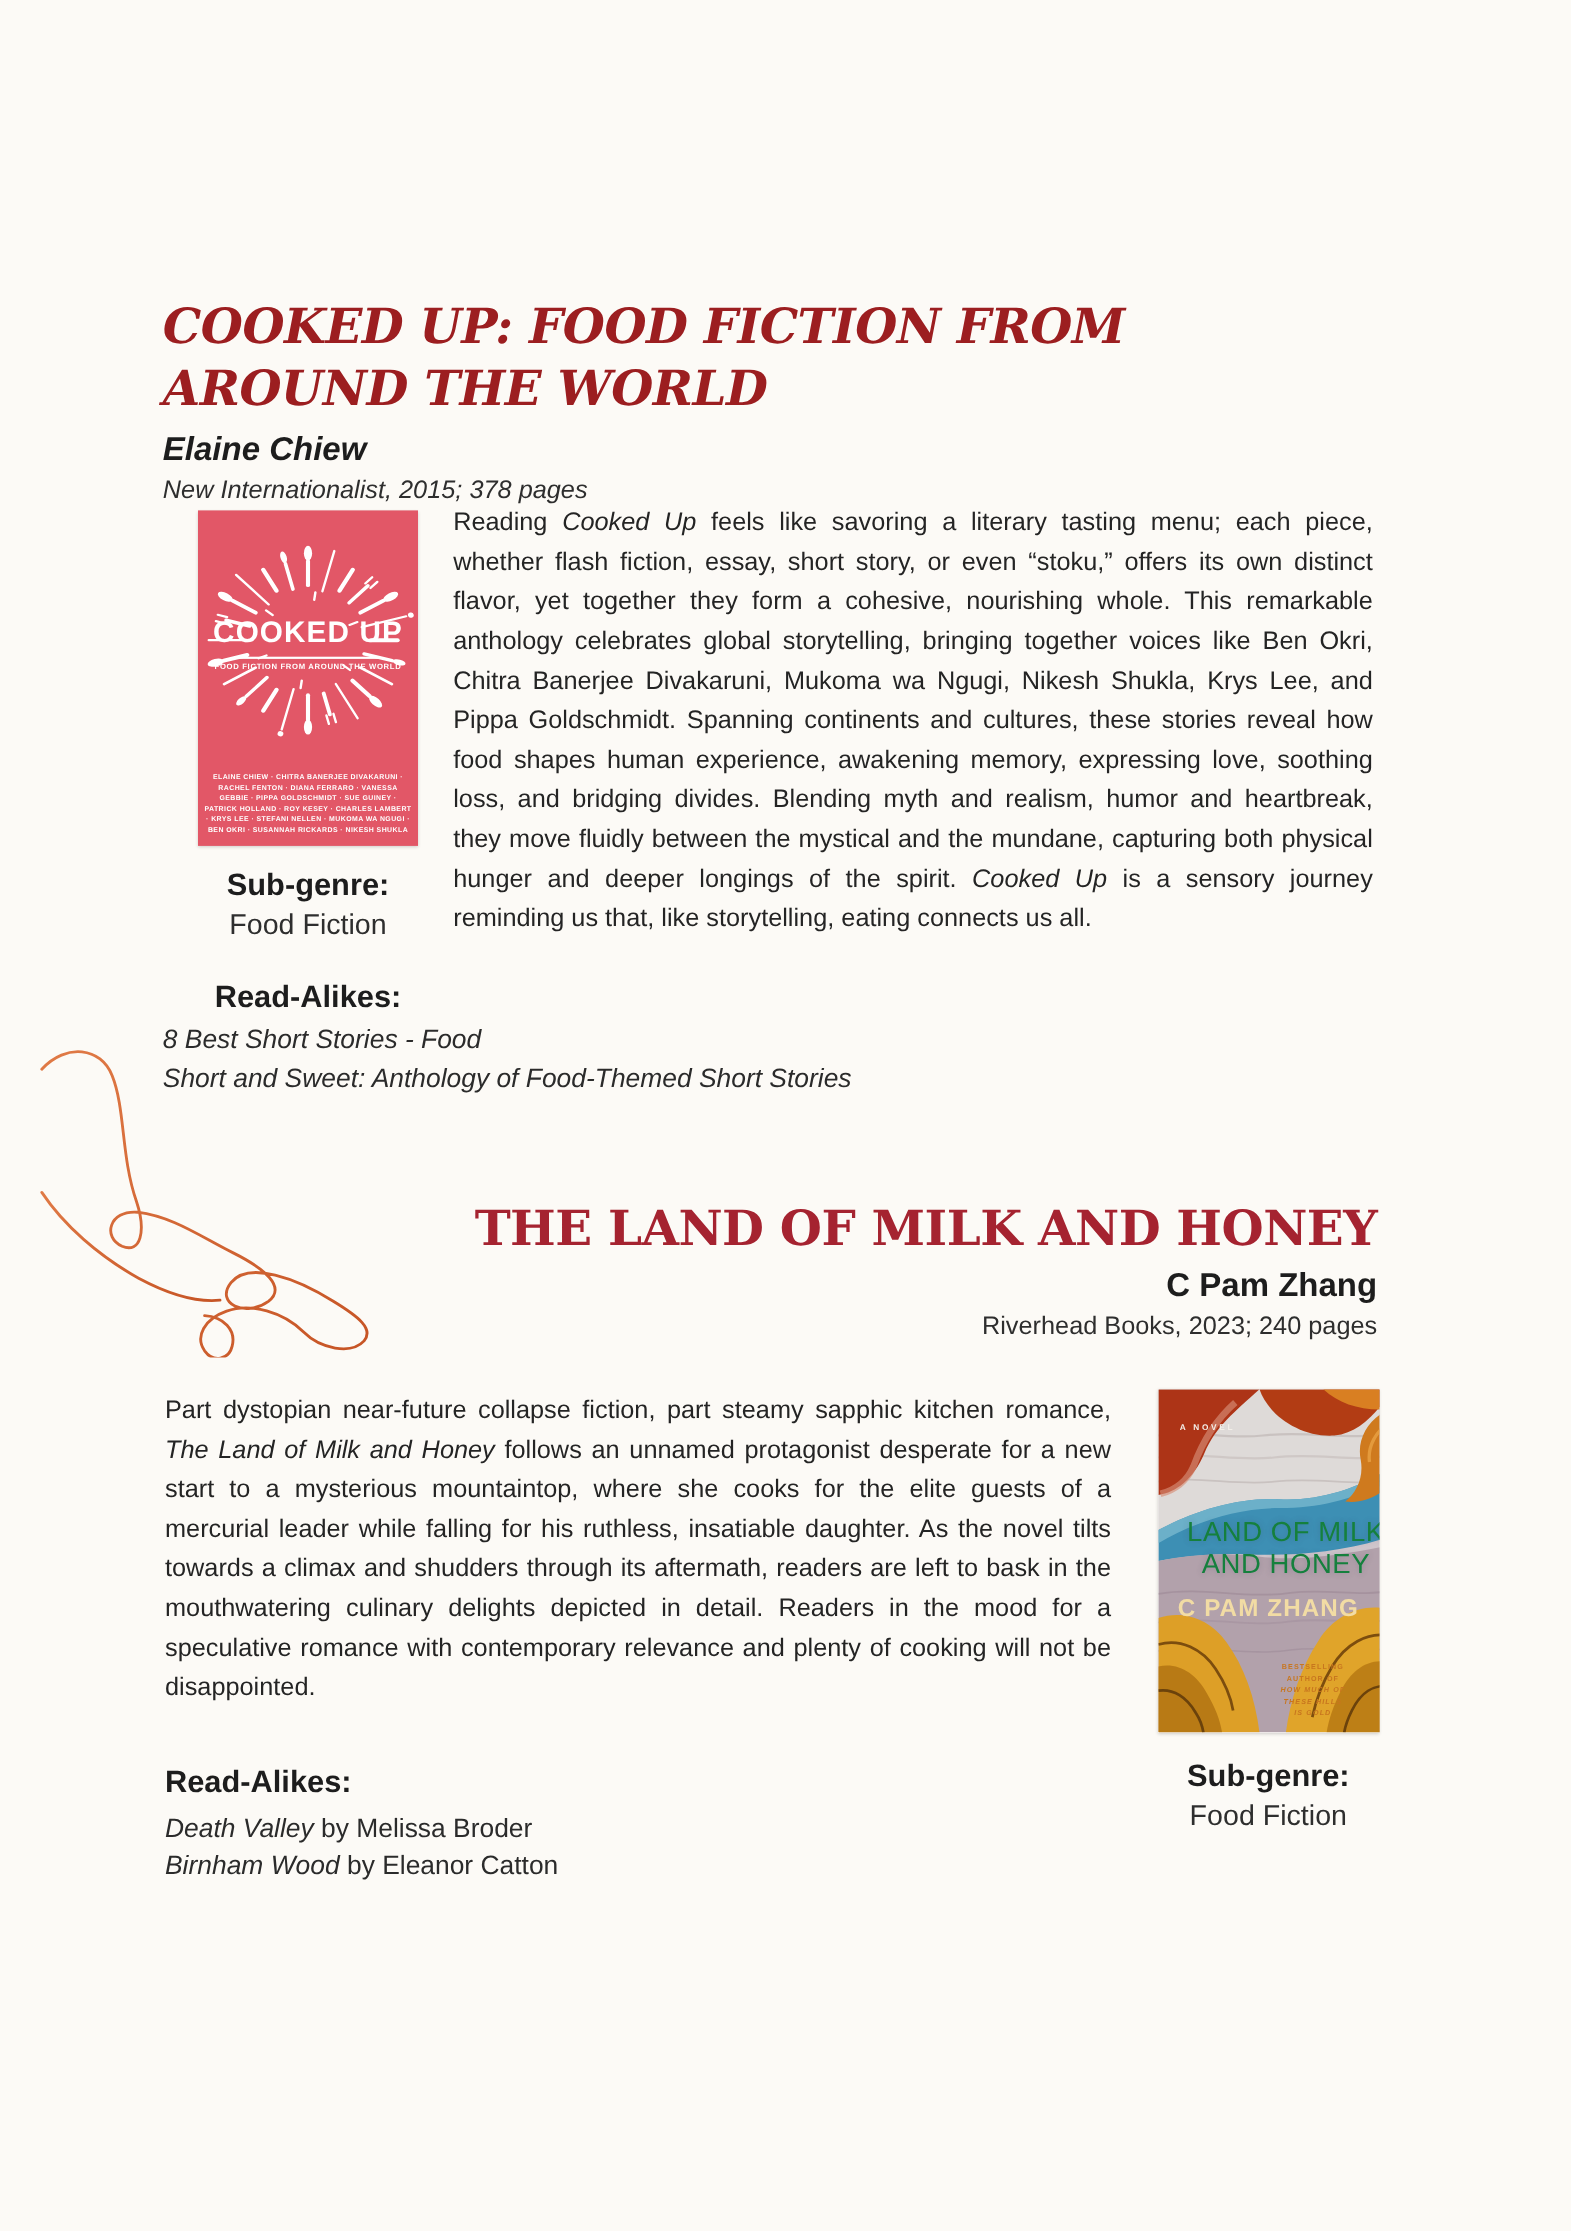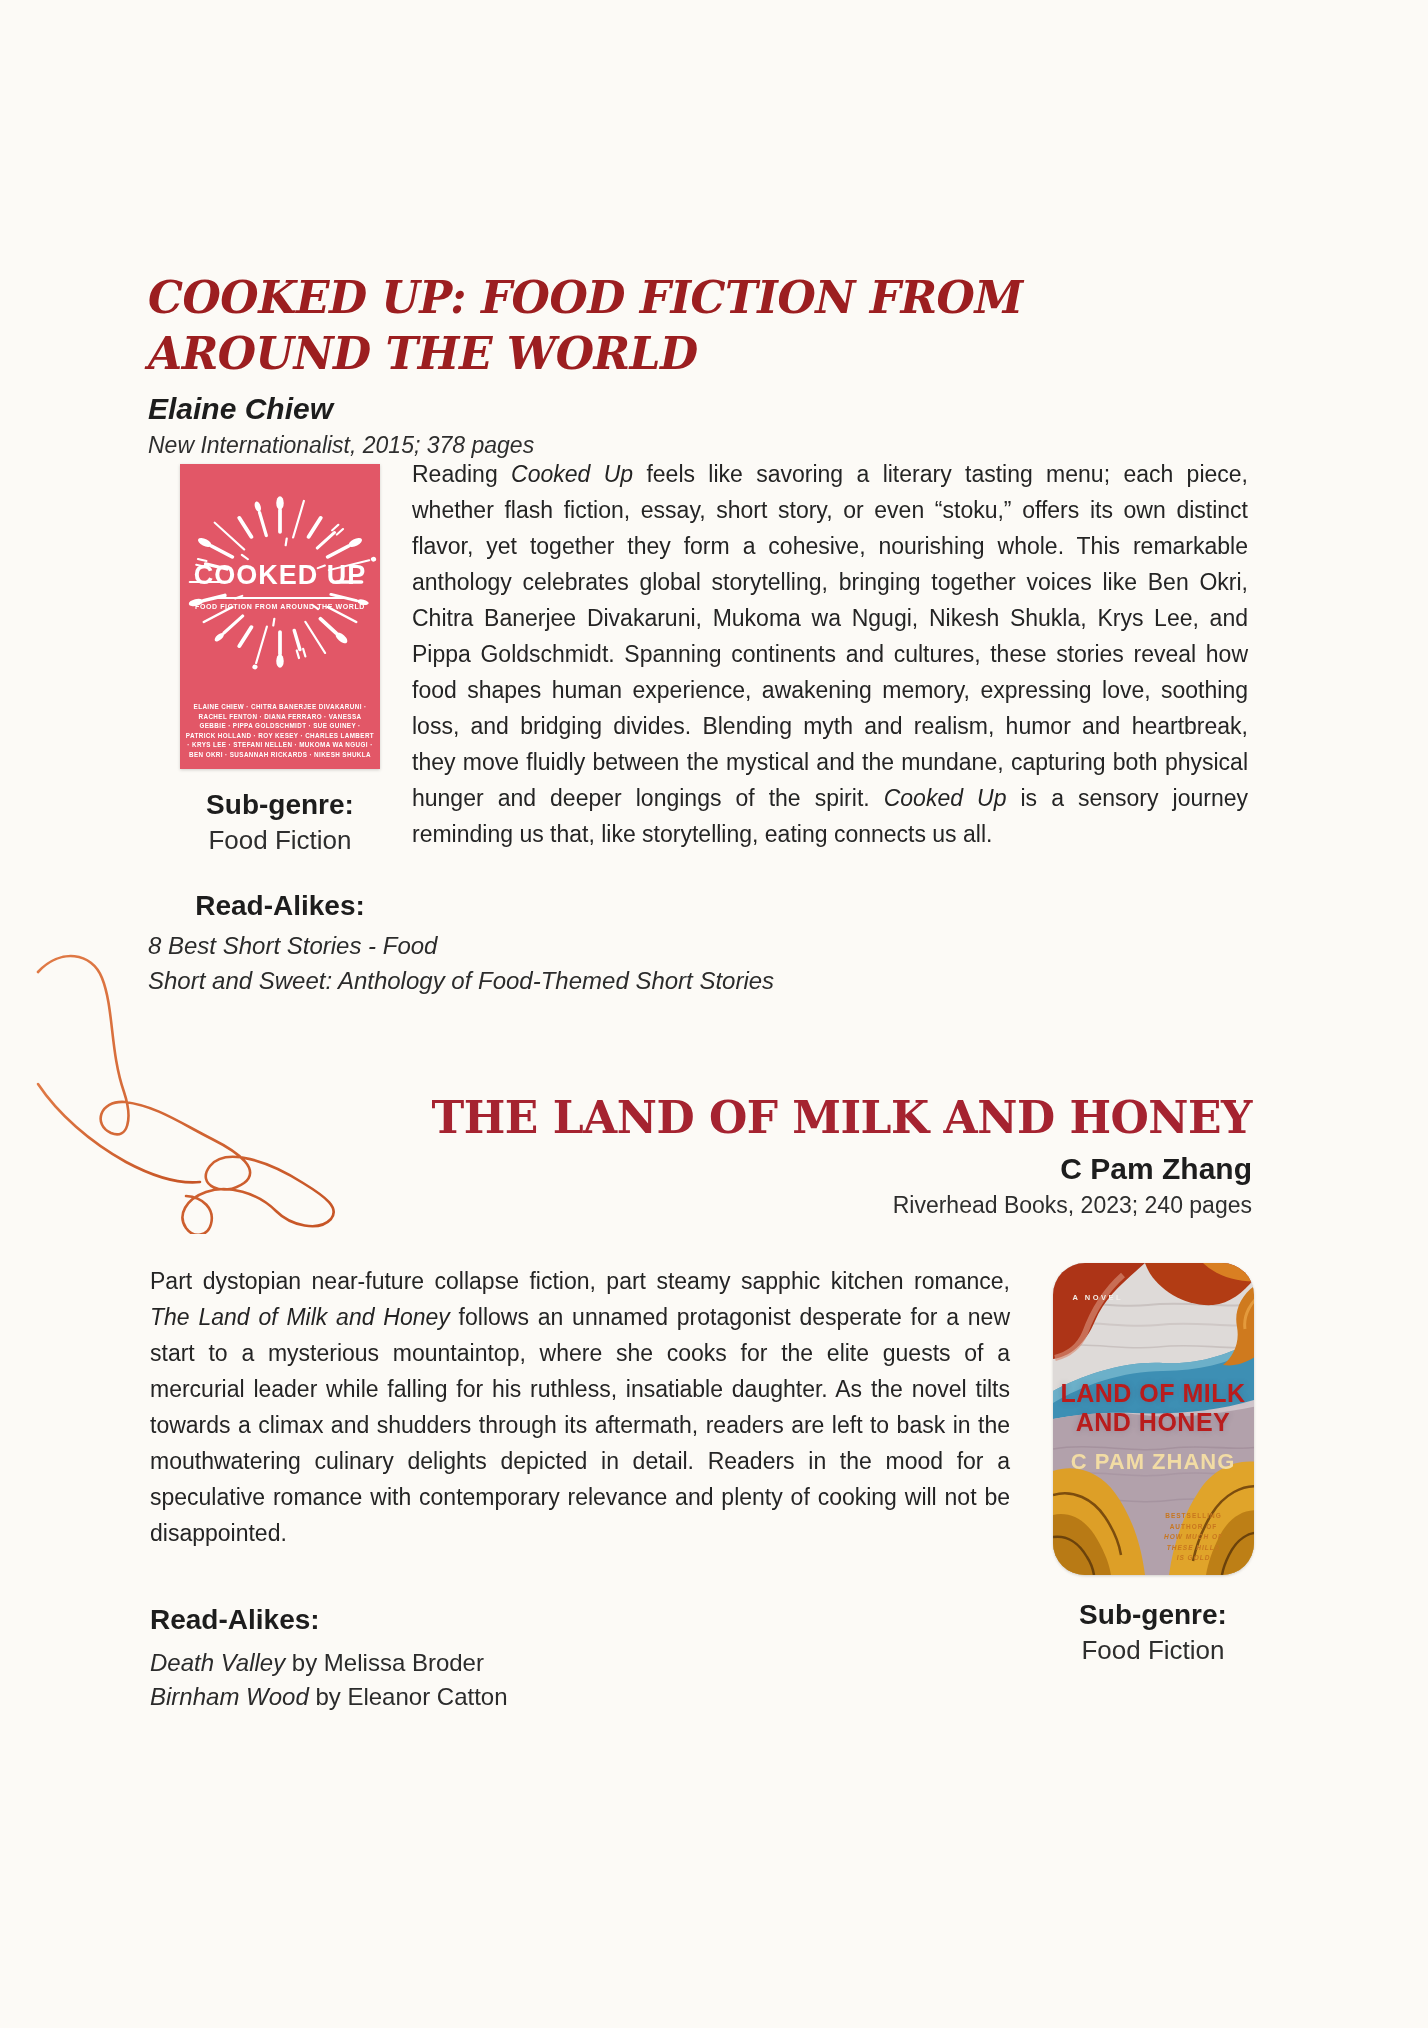--- a/index.html
+++ b/index.html
@@ -47,25 +47,25 @@
   
   .b2-header{position:absolute;right:176px;top:1092px;text-align:right;}
   .b2-title{font-size:44px;line-height:52px;color:var(--accent2);}
   .b2-author{margin-top:8px;font-size:30px;font-weight:700;color:#1d1d1d;}
   .b2-publisher{margin-top:6px;font-size:23px;color:#2e2e2e;}
 
   .b2-row{position:absolute;left:150px;top:1263px;width:1108px;display:flex;}
   .b2-desc{width:860px;flex:0 0 860px;font-size:23px;line-height:36px;text-align:justify;color:#242424;}
   .b2-right{margin-left:38px;width:210px;display:flex;flex-direction:column;align-items:center;}
 
-  .cover2{position:relative;width:201px;height:312px;overflow:hidden;box-shadow:0 1px 3px rgba(0,0,0,.18);border-radius:32px;}
+  .cover2{position:relative;width:201px;height:312px;overflow:hidden;box-shadow:0 1px 3px rgba(0,0,0,.18);}
   .cover2 svg{position:absolute;left:0;top:0;}
   .c2-novel{position:absolute;left:20px;top:30px;color:#f3efe9;font-size:7.5px;letter-spacing:2.5px;font-weight:700;}
-  .c2-title{position:absolute;left:0;top:116px;width:100%;text-align:center;color:#b91c1c;
-    font-size:25px;line-height:29px;font-weight:700;letter-spacing:.5px;text-shadow:0 0 6px rgba(60,60,90,.25);}
+  .c2-title{position:absolute;left:16px;top:116px;width:100%;text-align:center;color:#15803d;
+    font-size:25px;line-height:29px;font-weight:400;letter-spacing:.5px;text-shadow:0 0 6px rgba(60,60,90,.25);}
   .c2-author{position:absolute;left:0;top:186px;width:100%;text-align:center;color:#f2dca4;
     font-size:22px;font-weight:700;letter-spacing:1px;}
   .c2-blurb{position:absolute;right:8px;top:248px;width:104px;text-align:center;color:#c8761f;
     font-size:6.5px;letter-spacing:1px;line-height:10.5px;font-weight:700;}
 
   .b2-readalikes{position:absolute;left:150px;top:1604px;}
   .b2-ra-head{font-size:28px;font-weight:700;color:#1d1d1d;}
   .b2-ra-items{margin-top:10px;font-size:24px;line-height:34px;color:#2b2b2b;}
 </style>
 </head>

